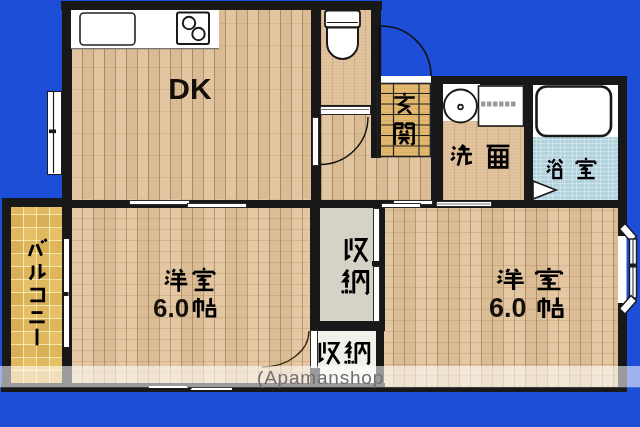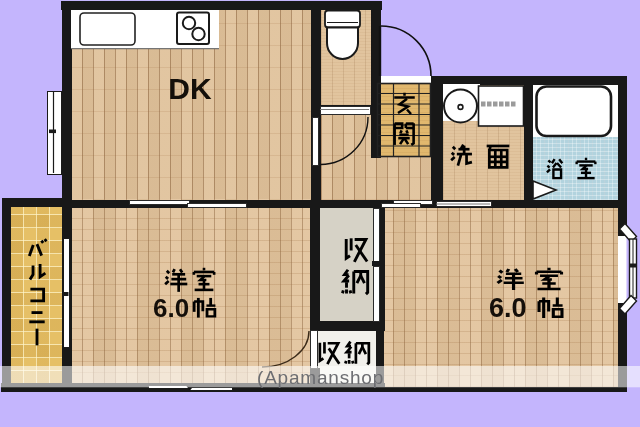--- a/index.html
+++ b/index.html
@@ -1,14 +1,14 @@
 <!DOCTYPE html>
 <html><head><meta charset="utf-8"><style>
 html,body{margin:0;padding:0;background:#fff}
-#plan{position:relative;width:640px;height:427px;background:#c4b5fd;overflow:hidden;font-family:"Liberation Sans",sans-serif}
+#plan{position:relative;width:640px;height:427px;background:#1d4ed8;overflow:hidden;font-family:"Liberation Sans",sans-serif}
 .abs{position:absolute}
 .wall{position:absolute;background:#181818}
 .wood{background-color:#e0c29b;background-image:
  repeating-linear-gradient(0deg, rgba(150,100,55,.15) 0 1px, rgba(0,0,0,0) 1px 22px),
  repeating-linear-gradient(90deg, rgba(120,78,40,.45) 0 1px, rgba(0,0,0,0) 1px 11px),
  repeating-linear-gradient(90deg, rgba(255,255,255,.06) 0 11px, rgba(94,62,30,.05) 11px 22px)}
 .woodr{background-color:#e2c49d;background-image:
  repeating-linear-gradient(0deg, rgba(150,102,56,.20) 0 1px, rgba(0,0,0,0) 1px 11px),
  repeating-linear-gradient(90deg, rgba(120,78,40,.40) 0 1px, rgba(0,0,0,0) 1px 11px),
  repeating-linear-gradient(90deg, rgba(255,255,255,.06) 0 22px, rgba(94,62,30,.06) 22px 44px)}

